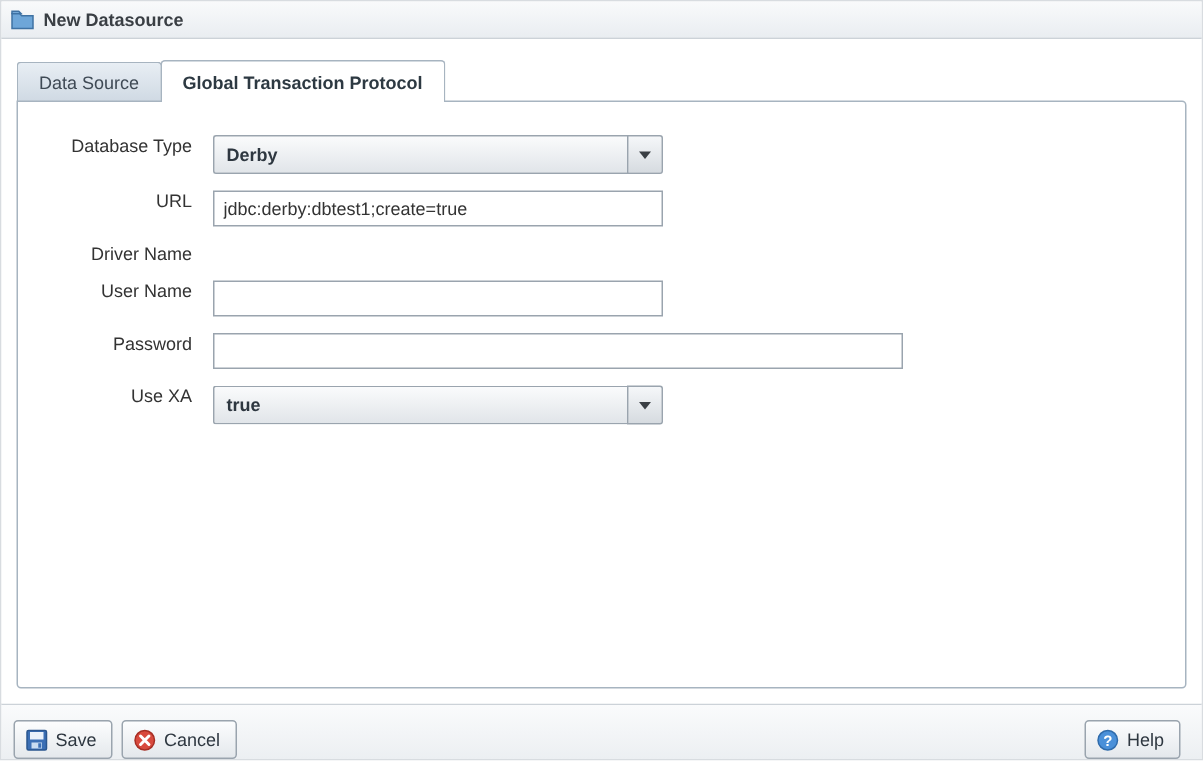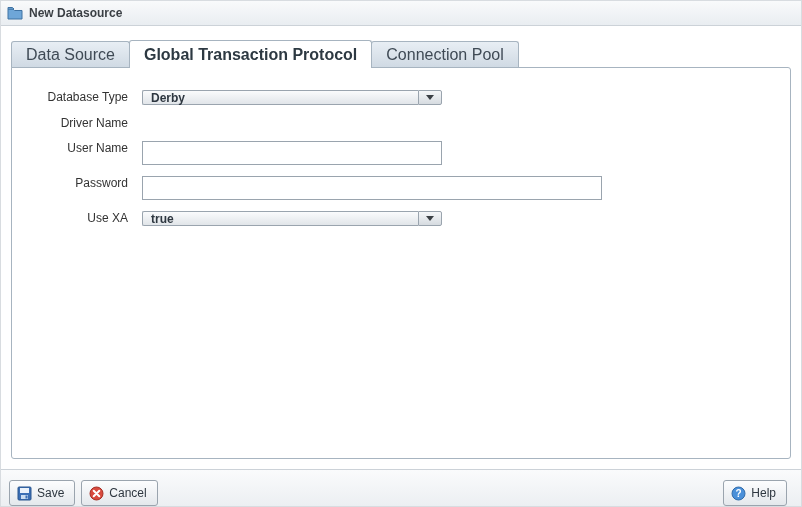--- a/index.html
+++ b/index.html
@@ -46,21 +46,21 @@
   }
   .tab {
     height: 27px;
     padding: 3px 14px;
     display: flex; align-items: center;
     border: 1px solid #a7b4c0;
     border-bottom: none;
     margin-right: -1px;
     background: linear-gradient(#e8eef4, #cfd9e3);
     color: #3f4a55;
-    font-size: 16px;
+    font-size: 12px;
     border-top-left-radius: 3px;
     border-top-right-radius: 3px;
     cursor: pointer;
     position: relative;
     z-index: 1;
     text-align: center;
   }
   .tab.active {
     background: #fff;
     font-weight: bold;
@@ -87,21 +87,21 @@
     width: 110px;
     text-align: right;
     padding-right: 14px;
     color: #333;
   }
   .form-field { }
 
   .select-combo {
     display: flex;
     width: 300px;
-    height: 15px;
+    height: 26px;
   }
   .select-combo .combo-text {
     flex: 1;
     border: 1px solid #9aa4ae;
     border-right: none;
     background: linear-gradient(#fafbfc, #e1e5e9);
     padding: 0 8px;
     display: flex; align-items: center;
     font-weight: bold;
     color: #2e3740;
@@ -170,37 +170,42 @@
         <path d="M1 3 L1 1.5 L5.5 1.5 L7 3 Z" fill="#88bce8" stroke="#3f72a3" stroke-width="1"></path>
       </svg>
     </span>
     <span class="title-text">New Datasource</span>
   </div>
 
   <div class="content-area">
     <div class="tabbar">
       <div class="tab">Data Source</div>
       <div class="tab active">Global Transaction Protocol</div>
-      <div class="tab">Connection Pool</div>
     </div>
 
     <div class="tab-panel">
 
       <div class="form-row">
         <div class="form-label">Database Type</div>
         <div class="form-field">
           <div class="select-combo">
             <div class="combo-text">Derby</div>
             <div class="combo-btn">
               <div class="caret"></div>
             </div>
           </div>
         </div>
       </div>
 
+      <div class="form-row">
+        <div class="form-label">URL</div>
+        <div class="form-field">
+          <input type="text" class="text-input" value="jdbc:derby:dbtest1;create=true" style="">
+        </div>
+      </div>
 
       <div class="form-row">
         <div class="form-label">Driver Name</div>
       </div>
 
       <div class="form-row">
         <div class="form-label">User Name</div>
         <div class="form-field">
           <input type="text" class="text-input" value="" style="">
         </div>

